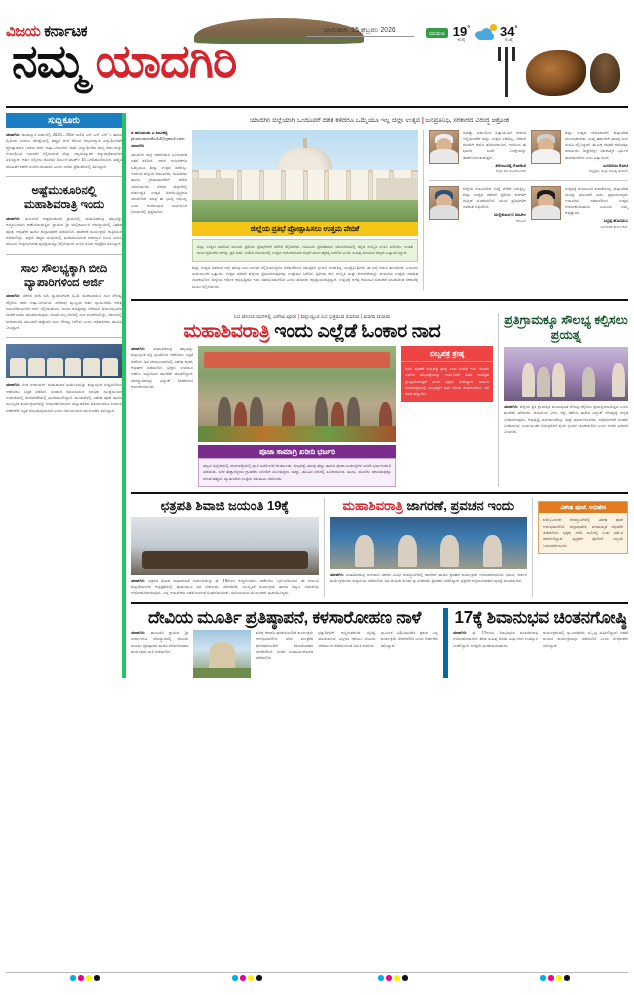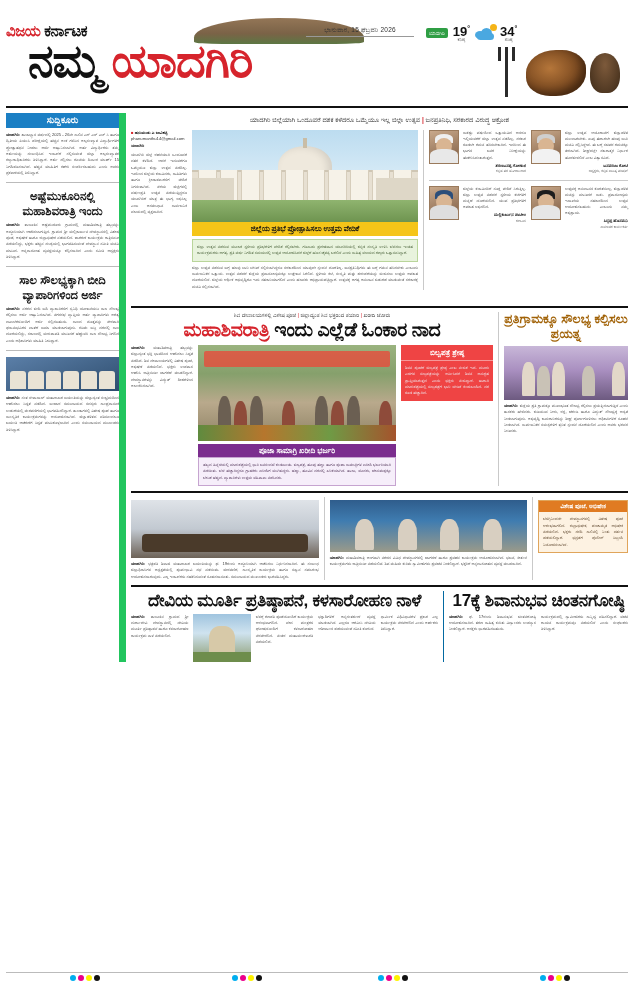--- a/index.html
+++ b/index.html
@@ -12,21 +12,21 @@
     position: relative;
   }
   .page { width: 634px; height: 995px; position: relative; padding: 0 6px; }
 
   
   .masthead { position: relative; height: 108px; border-bottom: 2px solid #111; }
   .mh-brandline { display: flex; align-items: baseline; padding-top: 22px; gap: 4px; }
   .mh-vijaya { font-size: 15px; font-weight: bold; color: #d6242c; letter-spacing: -0.5px; }
   .mh-karnataka { font-size: 15px; font-weight: bold; color: #111; letter-spacing: -0.5px; }
   .mh-title {
-    position: absolute; top: 38px; left: 22px;
+    position: absolute; top: 38px; left: 6px;
     font-size: 46px; font-weight: bold; letter-spacing: -1px; line-height: 1;
     display: flex; gap: 10px; align-items: baseline;
   }
   .mh-title .t1 { color: #111; }
   .mh-title .t2 { color: #d6242c; }
   .mh-dateblock {
     position: absolute; top: 26px; left: 300px;
     font-size: 6.5px; color: #333; border-bottom: 1px solid #999;
     padding-bottom: 2px; width: 108px; text-align: center; letter-spacing: .2px;
   }
@@ -48,21 +48,21 @@
     display:flex; align-items:center; justify-content:flex-end; gap:4px;
   }
   .art-shiva { width:26px; height:52px; position:relative; }
   .art-shiva .trident { position:absolute; left:9px; top:0; width:3px; height:50px; background:#2b2b2b; }
   .art-shiva .pr { position:absolute; top:0; width:3px; height:14px; background:#2b2b2b; }
   .art-drum { width:60px; height:46px; background: radial-gradient(ellipse at 40% 40%, #b5763a, #6d3f1a 70%); border-radius: 50% 40% 50% 40%; box-shadow: inset -5px -4px 8px rgba(0,0,0,.35); }
   .art-snake { width:30px; height:40px; background: radial-gradient(ellipse at 50% 30%, #7d5a3b, #3d2a18); border-radius: 50% 50% 40% 40%; }
 
   
   .body-grid { display:flex; gap:5px; padding-top:5px; }
-  .col-left { width: 120px; flex:none; border-right:7px solid #22c55e; }
+  .col-left { width: 120px; flex:none; border-right:4px solid #22c55e; }
   .col-main { flex:1; }
 
   .sec-badge {
     background:#1b7fc4; color:#fff; text-align:center;
     font-size:9px; font-weight:bold; padding:2px 0; margin-bottom:4px;
   }
   .side-hl { font-size: 11.5px; font-weight:bold; text-align:center; line-height:1.25; color:#111; margin:6px 0 4px; }
   .side-body { font-size:4.1px; line-height:1.55; text-align:justify; color:#3a3a3a; }
   .side-body .dateline { font-weight:bold; color:#111; }
   .rule { border-top:1px solid #bbb; margin:6px 0; }
@@ -114,21 +114,21 @@
   .q-photo { width:30px; height:34px; flex:none; background:linear-gradient(160deg,#c9a98b,#7d5c42); border:1px solid #9a7a5c; position:relative; overflow:hidden; }
   .q-photo .face { position:absolute; left:50%; top:7px; transform:translateX(-50%); width:16px; height:16px; border-radius:50%; background:#d9b592; }
   .q-photo .hair { position:absolute; left:50%; top:3px; transform:translateX(-50%); width:18px; height:9px; border-radius:50% 50% 0 0; background:#efefef; }
   .q-photo .body { position:absolute; bottom:0; left:50%; transform:translateX(-50%); width:28px; height:14px; border-radius:40% 40% 0 0; background:#e8e8e8; }
   .q-text { font-size:4.1px; line-height:1.5; text-align:justify; color:#3a3a3a; }
   .q-attr { font-weight:bold; color:#111; display:block; text-align:right; margin-top:2px; font-size:4.3px; }
   .q-sub { display:block; text-align:right; font-size:3.7px; color:#555; }
   .q-sep { border-top:1px solid #c9c9c9; margin:5px 0; }
 
   
-  .sec2 { display:flex; gap:5px; margin-top:16px; border-top:2px solid #111; padding-top:4px; }
+  .sec2 { display:flex; gap:5px; margin-top:9px; border-top:2px solid #111; padding-top:12px; }
   .sec2-main { flex:1; }
   .sec2-right { width:130px; border-left:1px solid #c9c9c9; padding-left:5px; }
   .s2-kicker { font-size:5.4px; text-align:center; color:#222; }
   .s2-kicker .sep { color:#d6242c; }
   .s2-hl { font-size:19px; font-weight:bold; text-align:center; line-height:1.15; letter-spacing:-.4px; color:#111; }
   .s2-hl .red { color:#d6242c; }
   .s2-cols { display:flex; gap:5px; margin-top:4px; }
   .s2-c1 { width:62px; }
   .s2-c2 { flex:1; }
   .s2-c3 { width:92px; }
@@ -139,21 +139,21 @@
   .mp-people i { flex:1; background:#3d3a36; border-radius:45% 45% 10% 10%; }
   .mp-people i:nth-child(2n){ background:#6b5f52; height:88%; }
   .mp-people i:nth-child(3n){ background:#8e4b3a; height:78%; }
   .mp-veg { position:absolute; bottom:0; left:0; right:0; height:16px; background:linear-gradient(90deg,#5f8b3f,#b6762d,#6f9a45,#a5532c); }
   .caption-purple { background:#7b2d8e; color:#fff; font-size:7.4px; font-weight:bold; text-align:center; padding:2px 0; margin-top:3px; }
   .purple-box { border:1px solid #c6a4d0; background:#f6eefa; padding:4px; }
   .purple-box .pb-body { font-size:4.1px; line-height:1.55; text-align:justify; color:#3f2047; }
   .bluebox { background:#ef4444; color:#fff; padding:0 0 4px; }
   .bluebox .bb-head { font-size:7.4px; font-weight:bold; text-align:center; padding:3px 0; border-bottom:1px solid rgba(255,255,255,.45); }
   .bluebox .bb-body { font-size:4.1px; line-height:1.55; text-align:justify; padding:4px 4px 0; color:#eef5fc; }
-  .s2r-hl { font-size:12.5px; font-weight:bold; text-align:center; line-height:1.2; color:#a16207; }
+  .s2r-hl { font-size:12.5px; font-weight:bold; text-align:center; line-height:1.2; color:#14532d; }
   .grp-photo { width:100%; height:54px; margin:4px 0 3px; position:relative; overflow:hidden;
     background:linear-gradient(180deg,#c8b7d8 0%, #a98fc0 45%, #6d5a80 100%); }
   .grp-photo .heads { position:absolute; bottom:4px; left:0; right:0; height:38px; display:flex; gap:2px; padding:0 3px; align-items:flex-end; }
   .grp-photo .heads i { flex:1; background:#f0f0f0; border-radius:42% 42% 6% 6%; }
   .grp-photo .heads i:nth-child(2n){ background:#e3d8c9; height:90%; }
   .grp-photo .heads i:nth-child(3n){ background:#c9c2b6; height:80%; }
 
   
   .sec3 { display:flex; gap:5px; margin-top:5px; border-top:2px solid #111; padding-top:4px; }
   .s3-a { flex:1; }
@@ -171,21 +171,21 @@
   .stage-photo .ppl { position:absolute; bottom:2px; left:0; right:0; height:34px; display:flex; gap:2px; padding:0 4px; align-items:flex-end; }
   .stage-photo .ppl i { flex:1; background:#efe9df; border-radius:45% 45% 6% 6%; }
   .stage-photo .ppl i:nth-child(2n){ background:#d8cfc1; height:92%; }
   .orangebox { border:1px solid #e0a55b; background:#fdf2e2; padding:0 0 4px; margin-top:3px; }
   .orangebox .ob-head { background:#e07b22; color:#fff; font-size:6px; font-weight:bold; text-align:center; padding:2px 0; line-height:1.25; }
   .orangebox .ob-body { font-size:4.1px; line-height:1.55; text-align:justify; padding:4px 4px 0; color:#4a3117; }
 
   
   .sec4 { display:flex; gap:5px; margin-top:5px; border-top:2px solid #111; padding-top:4px; }
   .s4-left { flex:1; }
-  .s4-right { width:185px; border-left:1px solid #0369a1; padding-left:5px; }
+  .s4-right { width:185px; border-left:5px solid #0369a1; padding-left:5px; }
   .s4-hl { font-size:17px; font-weight:bold; text-align:center; line-height:1.15; color:#111; letter-spacing:-.3px; }
   .s4-cols { display:flex; gap:5px; margin-top:3px; }
   .s4-c { flex:1; }
   .temple-photo { width:100%; height:48px; position:relative; overflow:hidden;
     background:linear-gradient(180deg,#9fc4df 0%, #cfe3ef 40%, #8a9a6e 100%); }
   .temple-photo .tower { position:absolute; left:50%; bottom:6px; transform:translateX(-50%); width:26px; height:30px; background:#d7c9a8; border-radius:40% 40% 0 0; }
   .temple-photo .grass { position:absolute; bottom:0; width:100%; height:10px; background:#6e8d4c; }
 
   
   .footer-dots { position:absolute; bottom:6px; left:0; width:634px; height:14px; }
@@ -474,39 +474,44 @@
           </div>
           <div class="art-body">
             <span class="dateline">ಯಾದಗಿರಿ:</span>
             <span>ಜಿಲ್ಲೆಯ ಪ್ರತಿ ಗ್ರಾಮಕ್ಕೂ ಮೂಲಭೂತ ಸೌಲಭ್ಯ ಕಲ್ಪಿಸಲು ಪ್ರಯತ್ನಿಸಲಾಗುತ್ತಿದೆ ಎಂದು ಶಾಸಕರು ಹೇಳಿದರು. ಕುಡಿಯುವ ನೀರು, ರಸ್ತೆ, ಚರಂಡಿ ಹಾಗೂ ವಿದ್ಯುತ್ ಸೌಲಭ್ಯಕ್ಕೆ ಆದ್ಯತೆ ನೀಡಲಾಗುವುದು. ಅಭಿವೃದ್ಧಿ ಕಾಮಗಾರಿಗಳನ್ನು ಶೀಘ್ರ ಪೂರ್ಣಗೊಳಿಸಲು ಅಧಿಕಾರಿಗಳಿಗೆ ಸೂಚನೆ ನೀಡಲಾಗಿದೆ. ಸಾರ್ವಜನಿಕರ ಸಮಸ್ಯೆಗಳಿಗೆ ತ್ವರಿತ ಸ್ಪಂದನೆ ದೊರೆಯಲಿದೆ ಎಂದು ಅವರು ಭರವಸೆ ನೀಡಿದರು.</span>
           </div>
         </div>
       </div>
 
       <div class="sec3">
         <div class="s3-a">
+          <div class="s3-hl">ಛತ್ರಪತಿ ಶಿವಾಜಿ ಜಯಂತಿ 19ಕ್ಕೆ</div>
           <div class="meet-photo">
             <span class="ppl">
                 <i></i>
                 <i></i>
                 <i></i>
                 <i></i>
                 <i></i>
                 <i></i>
                 <i></i>
               </span>
             <span class="table"></span>
           </div>
           <div class="art-body">
             <span class="dateline">ಯಾದಗಿರಿ:</span>
             <span>ಛತ್ರಪತಿ ಶಿವಾಜಿ ಮಹಾರಾಜರ ಜಯಂತಿಯನ್ನು ಫೆ. 19ರಂದು ಅದ್ಧೂರಿಯಾಗಿ ಆಚರಿಸಲು ನಿರ್ಧರಿಸಲಾಗಿದೆ. ಈ ಸಂಬಂಧ ಜಿಲ್ಲಾಧಿಕಾರಿಗಳ ಅಧ್ಯಕ್ಷತೆಯಲ್ಲಿ ಪೂರ್ವಭಾವಿ ಸಭೆ ನಡೆಯಿತು. ಮೆರವಣಿಗೆ, ಸಾಂಸ್ಕೃತಿಕ ಕಾರ್ಯಕ್ರಮ ಹಾಗೂ ಸನ್ಮಾನ ಸಮಾರಂಭ ಆಯೋಜಿಸಲಾಗುವುದು. ಎಲ್ಲ ಇಲಾಖೆಗಳು ಸಹಕರಿಸುವಂತೆ ಸೂಚಿಸಲಾಯಿತು. ಸಮುದಾಯದ ಮುಖಂಡರು ಭಾಗವಹಿಸಿದ್ದರು.</span>
           </div>
         </div>
 
         <div class="s3-b">
+          <div class="s3-hl">
+            <span class="red">ಮಹಾಶಿವರಾತ್ರಿ</span>
+            <span>ಜಾಗರಣೆ, ಪ್ರವಚನ ಇಂದು</span>
+          </div>
           <div class="stage-photo">
             <span class="ppl">
                 <i></i>
                 <i></i>
                 <i></i>
                 <i></i>
                 <i></i>
                 <i></i>
                 <i></i>
                 <i></i>

